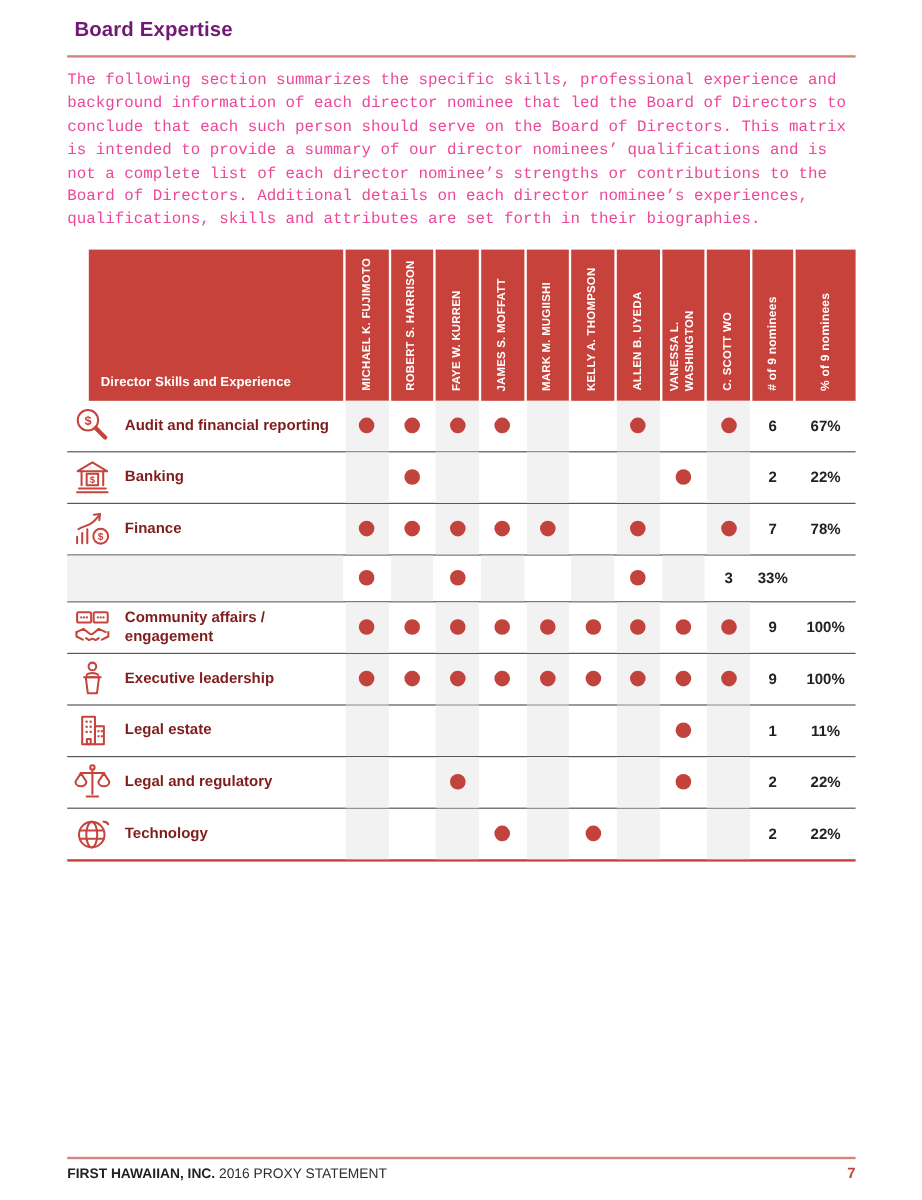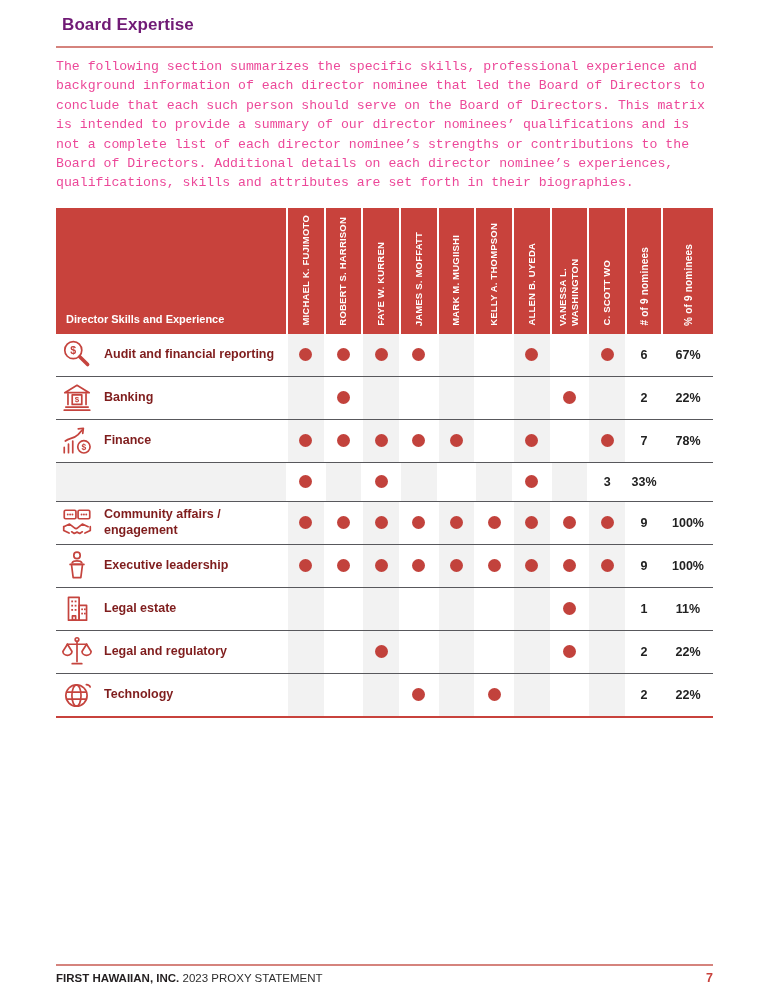--- a/index.html
+++ b/index.html
@@ -27,21 +27,21 @@
   .matrix { margin-top:15px; width:657px; border-bottom:2.5px solid #c8423c; }
   .mhead, .mrow {
     display:grid;
     grid-template-columns:230px repeat(9, 1fr) 34px 50px;
     column-gap:2px;
   }
   .mhead { height:126px; }
   .hcell { background:#c8423c; }
   .hcell.corner {
     display:flex; align-items:flex-end; padding:16px 4px 9px 10px;
-    color:#fff; font-size:11px; font-weight:700;
+    color:#fff; font-size:11px; font-weight:700;margin-left:18px;
   }
   .hcell.name, .hcell.stat {
     display:flex; align-items:flex-end; justify-content:center; padding-bottom:8px;
   }
   .vtext {
     writing-mode:vertical-rl; transform:rotate(180deg);
     color:#fff; font-weight:700; font-size:9.5px; letter-spacing:.2px;
     line-height:1.3; max-height:112px;
   }
   .hcell.stat .vtext { font-size:10px; max-height:116px; }
@@ -424,17 +424,17 @@
             <div class="cell stat-val">2</div>
             <div class="cell stat-val">22%</div>
           </div>
         </div>
     </div>
   </div>
 
   <div class="footer">
     <div class="footer-rule"></div>
     <div class="footer-line">
-      <span><span class="footer-company">FIRST HAWAIIAN, INC.</span> <span>2023 PROXY STATEMENT</span></span>
+      <span><span class="footer-company">FIRST HAWAIIAN, INC.</span> <span>2016 PROXY STATEMENT</span></span>
       <span class="pagenum">7</span>
     </div>
   </div>
 </div>
 
 </body></html>

